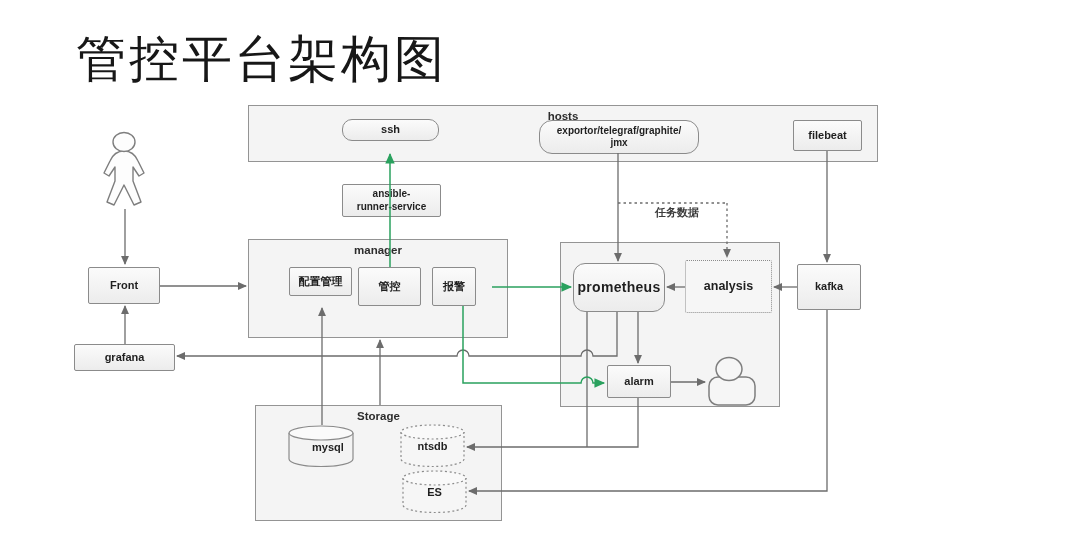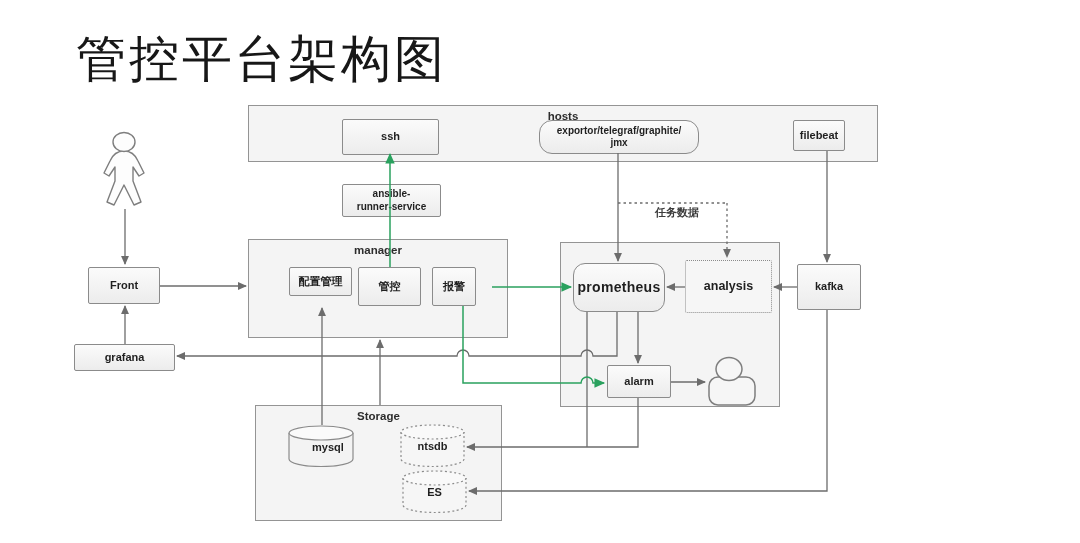--- a/index.html
+++ b/index.html
@@ -35,28 +35,28 @@
     <div class="group-label">hosts</div>
   </div>
   <div class="group" style="left:248px;top:239px;width:260px;height:99px;">
     <div class="group-label">manager</div>
   </div>
   <div class="group" style="left:560px;top:242px;width:220px;height:165px;"></div>
   <div class="group" style="left:255px;top:405px;width:247px;height:116px;">
     <div class="group-label">Storage</div>
   </div>
 
-  <div class="node z2" style="left:342px;top:119px;width:97px;height:36px;">
+  <div class="node z2" style="left:342px;top:119px;width:97px;height:22px;border-radius:10px;">
     <span>ssh</span>
   </div>
   <div class="node rounded small z2" style="left:539px;top:120px;width:160px;height:34px;flex-direction:column;">
     <span>exportor/telegraf/graphite/</span>
     <span>jmx</span>
   </div>
-  <div class="node z2" style="left:793px;top:120px;width:52px;height:31px;text-align:right;">
+  <div class="node z2" style="left:793px;top:120px;width:69px;height:31px;text-align:right;">
     <span>filebeat</span>
   </div>
   <div class="node small z2" style="left:342px;top:184px;width:99px;height:33px;flex-direction:column;">
     <span>ansible-</span>
     <span>runner-service</span>
   </div>
   <div class="node z2" style="left:289px;top:267px;width:63px;height:29px;">
     <span>配置管理</span>
   </div>
   <div class="node z2" style="left:358px;top:267px;width:63px;height:39px;">

